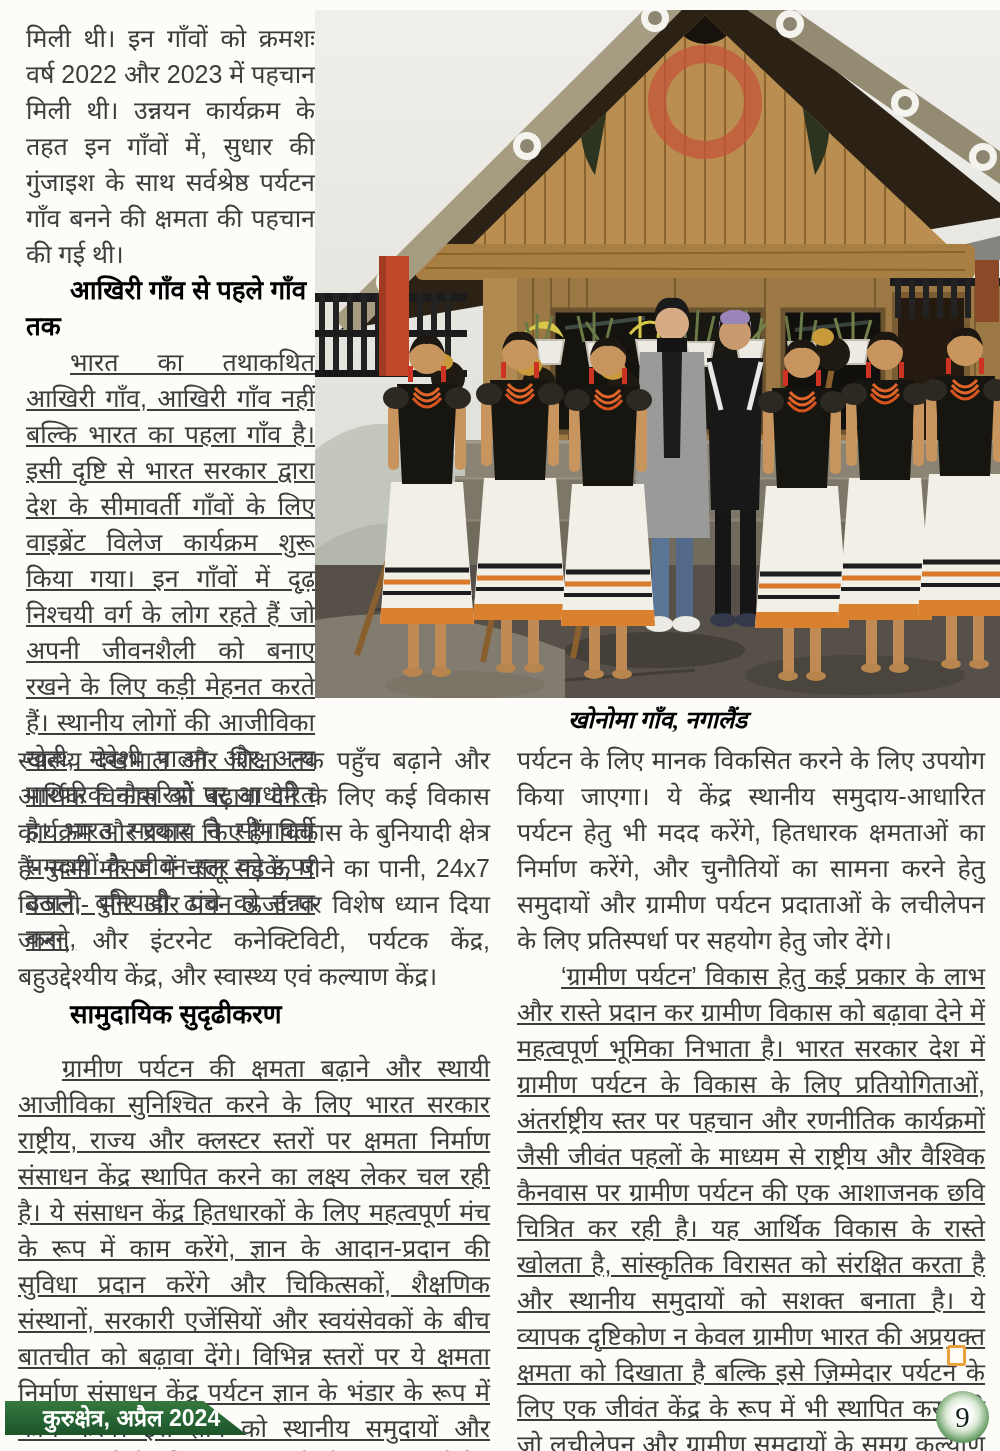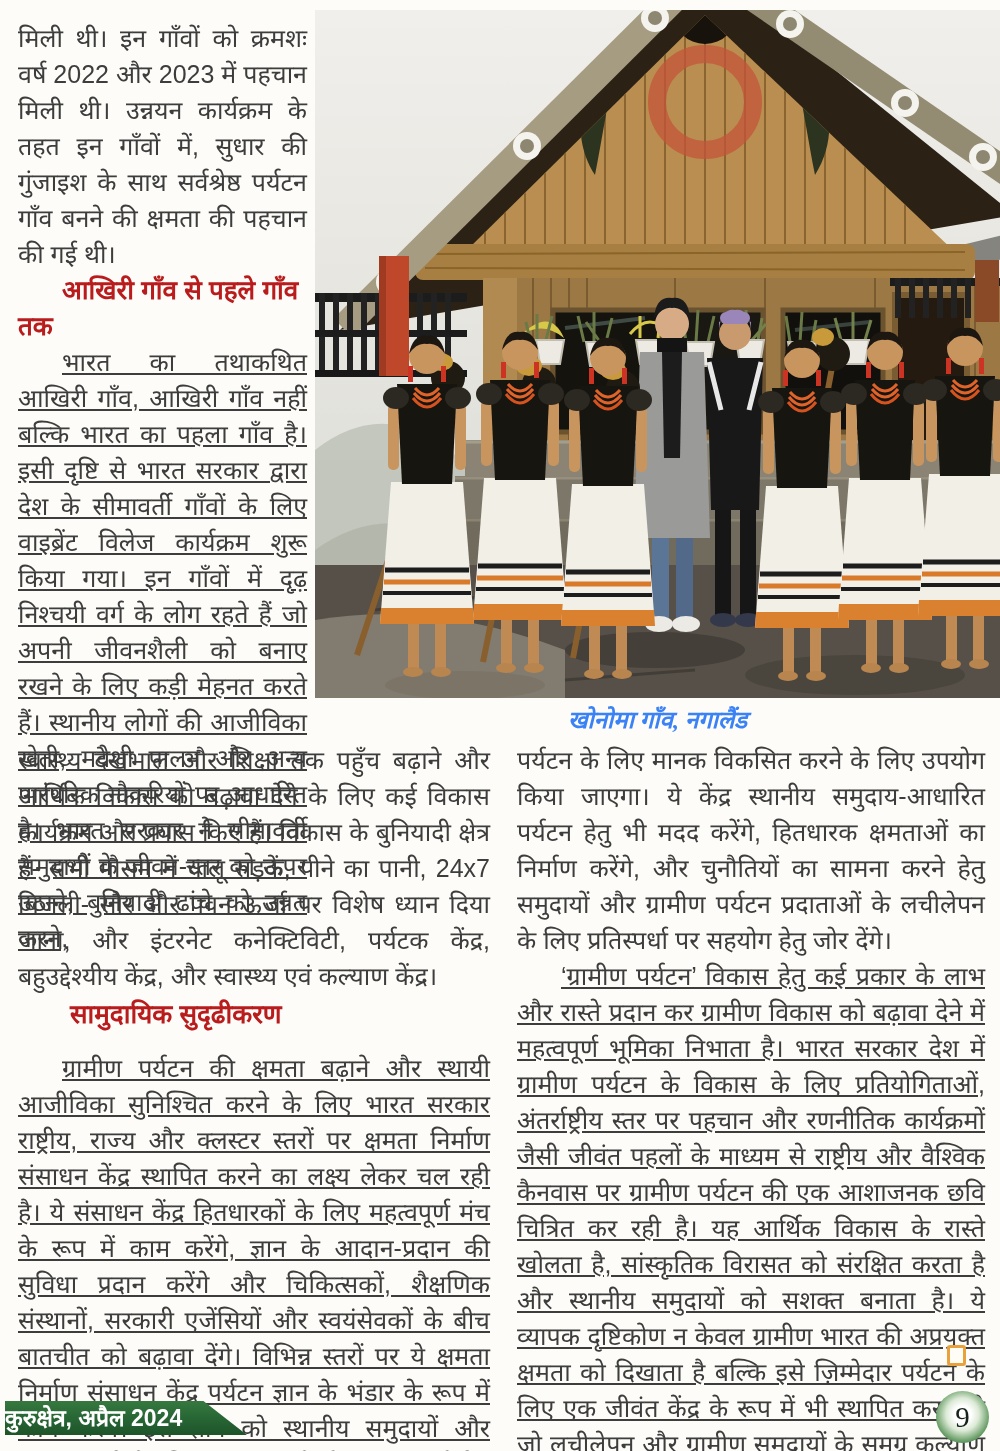--- a/index.html
+++ b/index.html
@@ -16,47 +16,47 @@
   }
   .body-text{
     color:#3d3d3d;
     font-size:25px;
     line-height:36px;
     text-align:justify;
   }
   .body-text p{margin:0;}
   .indent{text-indent:44px;text-decoration:underline;}
   .col-top-left{
-    position:absolute;left:18px;top:20px;width:289px;
+    position:absolute;left:26px;top:20px;width:289px;
   }
   .col-bottom-left{
     position:absolute;left:18px;top:742px;width:472px;
   }
   .col-bottom-right{
     position:absolute;left:517px;top:742px;width:468px;
   }
   .section-heading{
-    color:#b91c1c;
+    color:#000000;
     font-weight:bold;
     font-size:26px;
     line-height:36px;
     margin:0;
     text-align:left;
   }
   .section-heading.h1{ text-indent:44px; }
   .section-heading.h2{ text-indent:52px; margin-top:2px; margin-bottom:18px;}
   .photo{
     position:absolute;left:315px;top:10px;width:685px;height:688px;
     overflow:hidden;
   }
   .photo svg{display:block;}
   .photo-caption{
     position:absolute;left:315px;top:702px;width:685px;
     text-align:center;
-    color:#3b82f6;
+    color:#000000;
     font-style:italic;
     font-weight:bold;
     font-size:24px;
     font-family:"Liberation Serif","DejaVu Serif",serif;
   }
   .end-marker{
     position:absolute;left:947px;top:1345px;
     width:13px;height:15px;
     background:#fffdf6;
     border:3px solid #e8a13c;
@@ -64,20 +64,21 @@
   }
   .footer-banner{
     position:absolute;left:5px;top:1401px;
     width:242px;height:34px;
     background:linear-gradient(180deg,#36793f 0%,#2a6a37 40%,#1d5429 100%);
     clip-path:polygon(0 0,82% 0,100% 100%,0 100%);
     color:#ffffff;
     font-weight:bold;
     font-size:23px;
     line-height:34px;
+    padding-left:38px;
     box-sizing:border-box;
   }
   .page-badge{
     position:absolute;left:936px;top:1391px;
     width:53px;height:52px;
     border-radius:50%;
     background:radial-gradient(circle at 50% 45%, #ffffff 22%, #dcead6 42%, #6ca06a 68%, #2c6b3a 86%, #123f20 100%);
     text-align:center;
     line-height:52px;
     font-family:"Liberation Serif","DejaVu Serif",serif;

